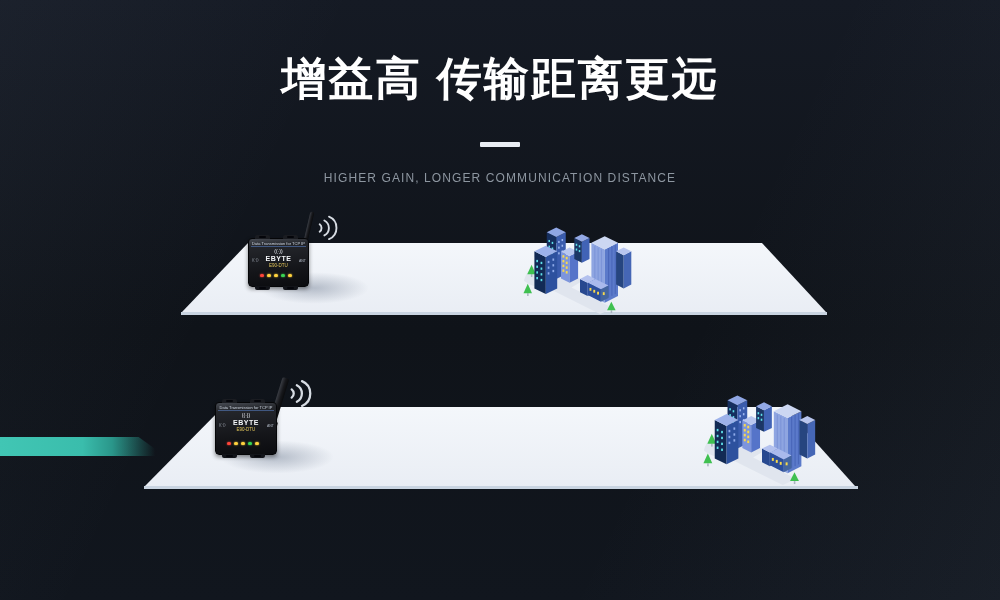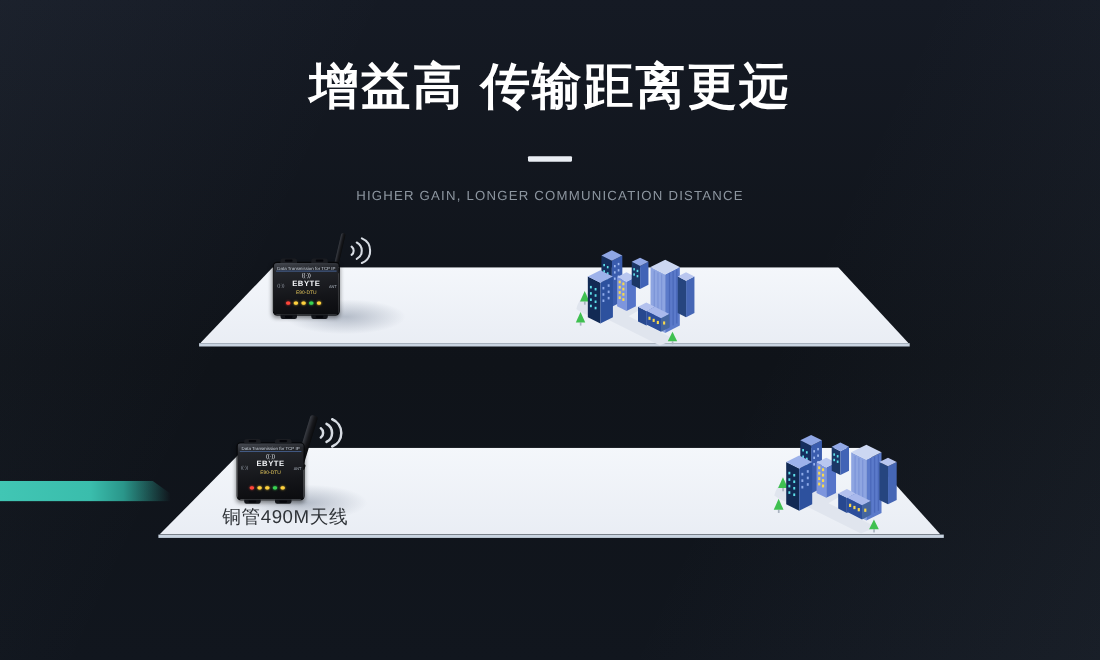--- a/index.html
+++ b/index.html
@@ -268,21 +268,20 @@
       <div class="leds">
         <span class="led red"></span>
         <span class="led yel"></span>
         <span class="led yel"></span>
         <span class="led grn"></span>
         <span class="led yel"></span>
       </div>
       <div class="dev-ant-label">ANT</div>
     </div>
   </div>
-  <div class="scene-label l2">铜管490M天线</div>
   <div class="city c2">
   <svg viewBox="0 0 130 100" preserveAspectRatio="xMidYMax meet">
     <path d="M6 64 Q10 47 30 45 L44 50 68 64 56 71 100 93 86 99 38 75 Q14 71 6 64 Z" fill="#e0e5ee"></path>
     <g fill="#3fc050">
       <rect x="13.3" y="57" width="1.6" height="3" fill="#aab3c0"></rect>
           <path d="M14 47 l4.5 10 h-9 z"></path>
       <rect x="9.3" y="77" width="1.6" height="3" fill="#aab3c0"></rect>
           <path d="M10 67 l4.5 10 h-9 z"></path>
       <rect x="97.3" y="95" width="1.6" height="3" fill="#aab3c0"></rect>
           <path d="M98 86 l4.5 9 h-9 z"></path>

